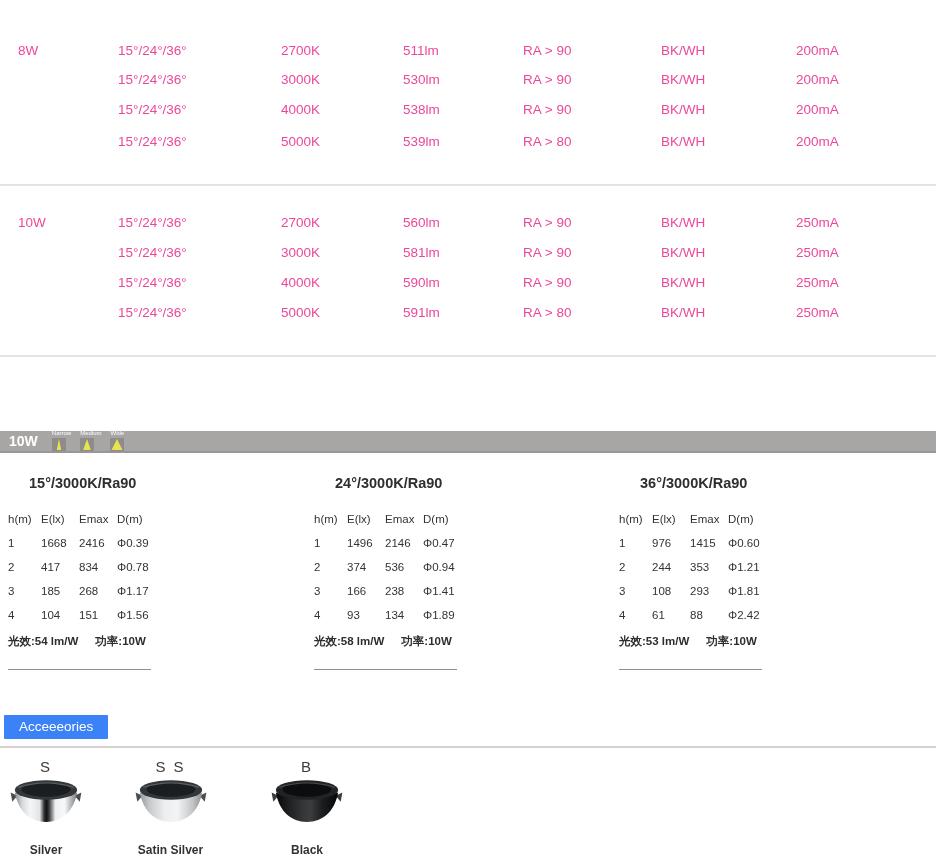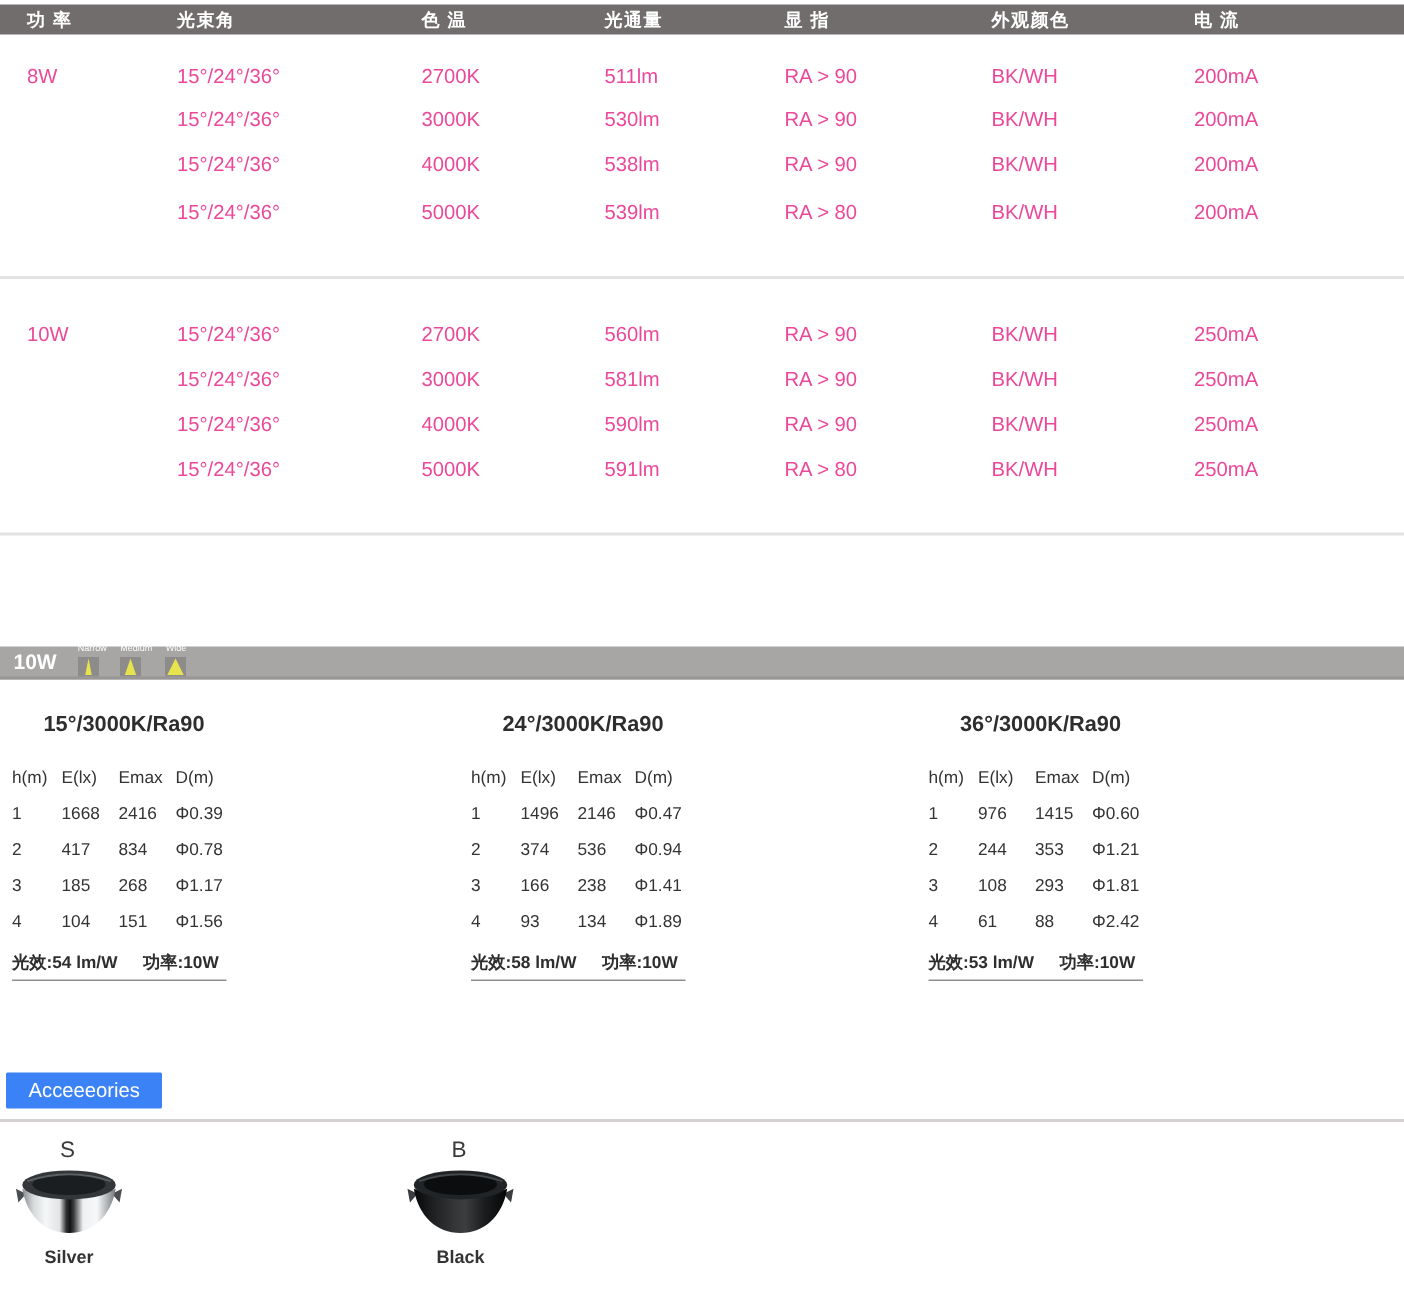--- a/index.html
+++ b/index.html
@@ -25,45 +25,36 @@
   .bi-box { width:14px; height:13px; background:#8e8b8b; margin-top:1px; }
   .bi-box svg { display:block; }
 
   
   .photo-table { position:absolute; top:474px; width:165px; color:#333; }
   .pt-title { font-size:14.5px; font-weight:bold; color:#2e2e2e; padding-left:21px; height:18px; line-height:18px; white-space:nowrap; }
   .pt-row { display:grid; grid-template-columns:33px 38px 38px 50px; font-size:11.5px; height:15px; line-height:15px; white-space:nowrap; }
   .pt-head { margin-top:20px; }
   .pt-data { margin-top:9px; }
   .pt-footer { display:flex; gap:17px; margin-top:11px; font-size:11.5px; font-weight:bold; color:#2e2e2e;
-               width:143px; border-bottom:1px solid #8f8f8f; padding-bottom:4px; white-space:nowrap; }
+               width:143px; border-bottom:1px solid #8f8f8f; padding-bottom:20px; white-space:nowrap; }
 
   
   .acc-label { position:absolute; left:4px; top:715px; background:#3b82f6; color:#ffffff; font-size:13.5px;
                padding:4px 15px 5px 15px; border-radius:1px; }
   .acc-divider { position:absolute; left:0; right:0; top:746px; height:2px; background:#d6d1d1; }
   .acc-item { position:absolute; top:757px; text-align:center; color:#3a3a3a; }
   .acc-code { font-size:15px; color:#3a3a3a; height:20px; line-height:20px; letter-spacing:2px; }
   .acc-item svg { display:block; margin:2px auto 0 auto; }
-  .acc-name { font-size:12px; font-weight:bold; margin-top:4px; color:#333; }
+  .acc-name { font-size:12px; font-weight:bold; margin-top:16px; color:#333; }
 </style>
 </head>
 <body>
 
 <div class="page">
 
-  <div class="spec-header grid7">
-    <div>功 率</div>
-    <div>光束角</div>
-    <div>色 温</div>
-    <div>光通量</div>
-    <div>显 指</div>
-    <div>外观颜色</div>
-    <div>电 流</div>
-  </div>
 
   <div class="spec-row grid7" style="top:42px">
     <div>8W</div>
     <div>15°/24°/36°</div>
     <div>2700K</div>
     <div>511lm</div>
     <div>RA &gt; 90</div>
     <div>BK/WH</div>
     <div>200mA</div>
   </div>
@@ -323,20 +314,32 @@
       <polygon points="3,16 11,20 5,27" fill="#4a4e51"></polygon>
       <polygon points="87,16 79,20 85,27" fill="#4a4e51"></polygon>
       <path d="M8,16 C12,38 26,51 45,51 C64,51 78,38 82,16 Q45,30 8,16 Z" fill="url(#gradSilver)"></path>
       <ellipse cx="45" cy="13" rx="37" ry="11.5" fill="#33373a"></ellipse>
       <ellipse cx="45" cy="12.5" rx="29" ry="8.5" fill="#1b1e20"></ellipse>
       <path d="M12,10 Q45,-1 78,10" stroke="#5a5f62" stroke-width="1.5" fill="none"></path>
     </svg>
     <div class="acc-name">Silver</div>
   </div>
 
+  <div class="acc-item" style="left:128px;width:85px">
+    <div class="acc-code">S S</div>
+    <svg width="76" height="48" viewBox="0 0 90 57">
+      <polygon points="3,16 11,20 5,27" fill="#4a4e51"></polygon>
+      <polygon points="87,16 79,20 85,27" fill="#4a4e51"></polygon>
+      <path d="M8,16 C12,38 26,51 45,51 C64,51 78,38 82,16 Q45,30 8,16 Z" fill="url(#gradSatin)"></path>
+      <ellipse cx="45" cy="13" rx="37" ry="11.5" fill="#33373a"></ellipse>
+      <ellipse cx="45" cy="12.5" rx="29" ry="8.5" fill="#1b1e20"></ellipse>
+      <path d="M12,10 Q45,-1 78,10" stroke="#5a5f62" stroke-width="1.5" fill="none"></path>
+    </svg>
+    <div class="acc-name">Satin Silver</div>
+  </div>
 
   <div class="acc-item" style="left:267px;width:80px">
     <div class="acc-code">B</div>
     <svg width="76" height="48" viewBox="0 0 90 57">
       <polygon points="3,16 11,20 5,27" fill="#3a3d40"></polygon>
       <polygon points="87,16 79,20 85,27" fill="#3a3d40"></polygon>
       <path d="M8,16 C12,38 26,51 45,51 C64,51 78,38 82,16 Q45,30 8,16 Z" fill="url(#gradBlack)"></path>
       <ellipse cx="45" cy="13" rx="37" ry="11.5" fill="#212426"></ellipse>
       <ellipse cx="45" cy="12.5" rx="29" ry="8.5" fill="#0c0d0e"></ellipse>
       <path d="M12,10 Q45,-1 78,10" stroke="#44484b" stroke-width="1.5" fill="none"></path>

